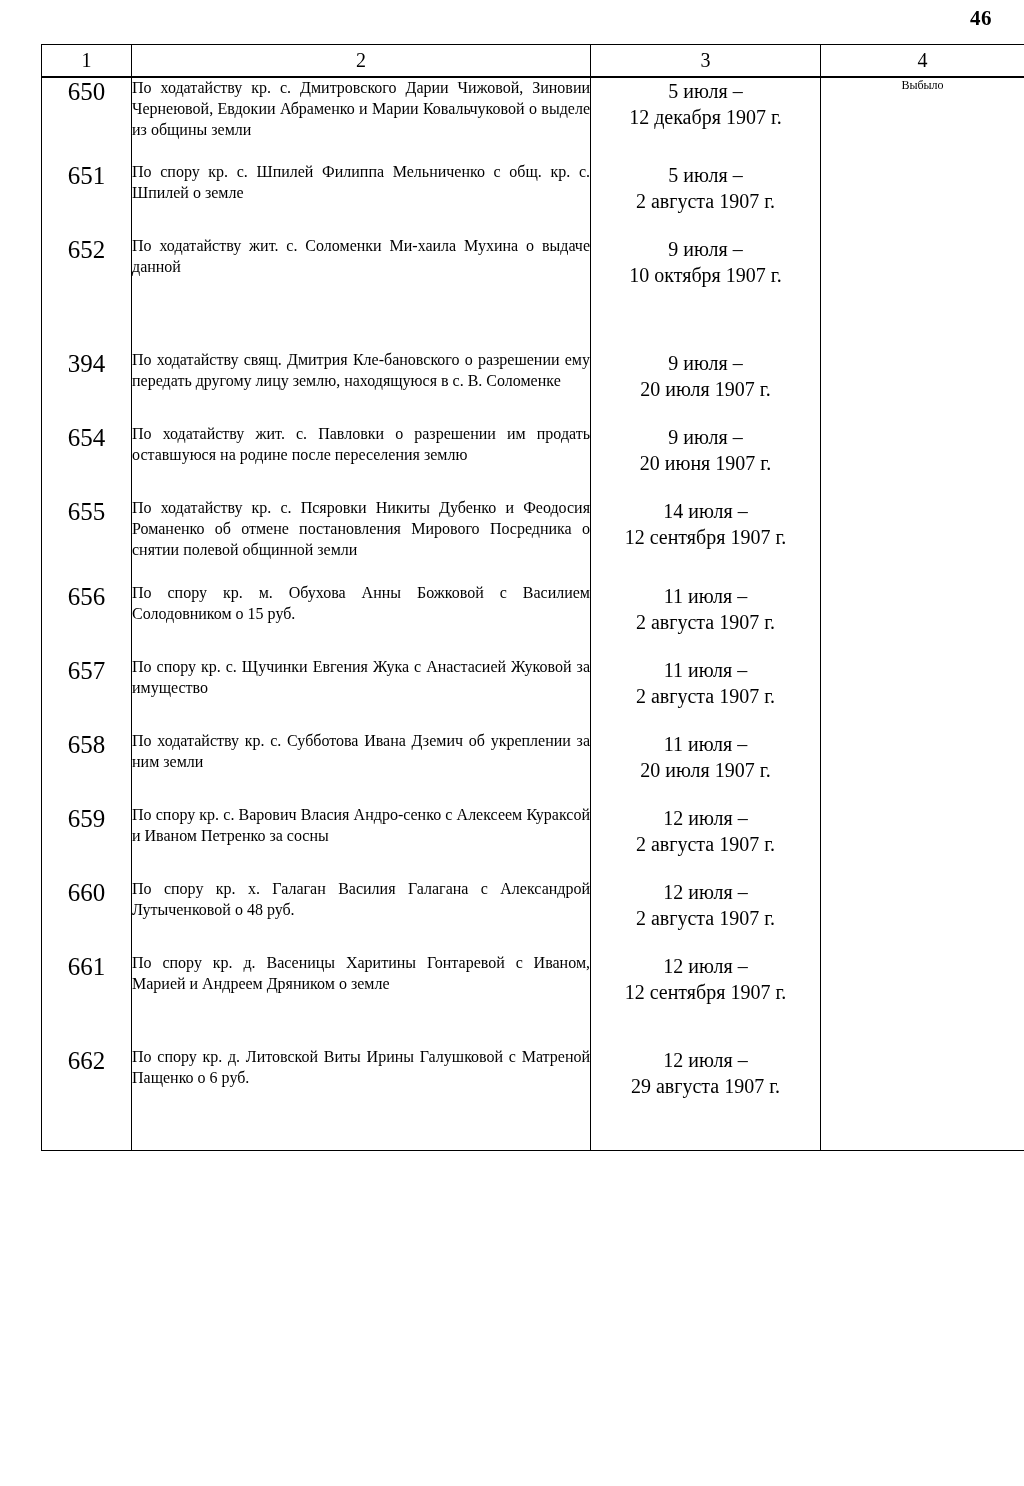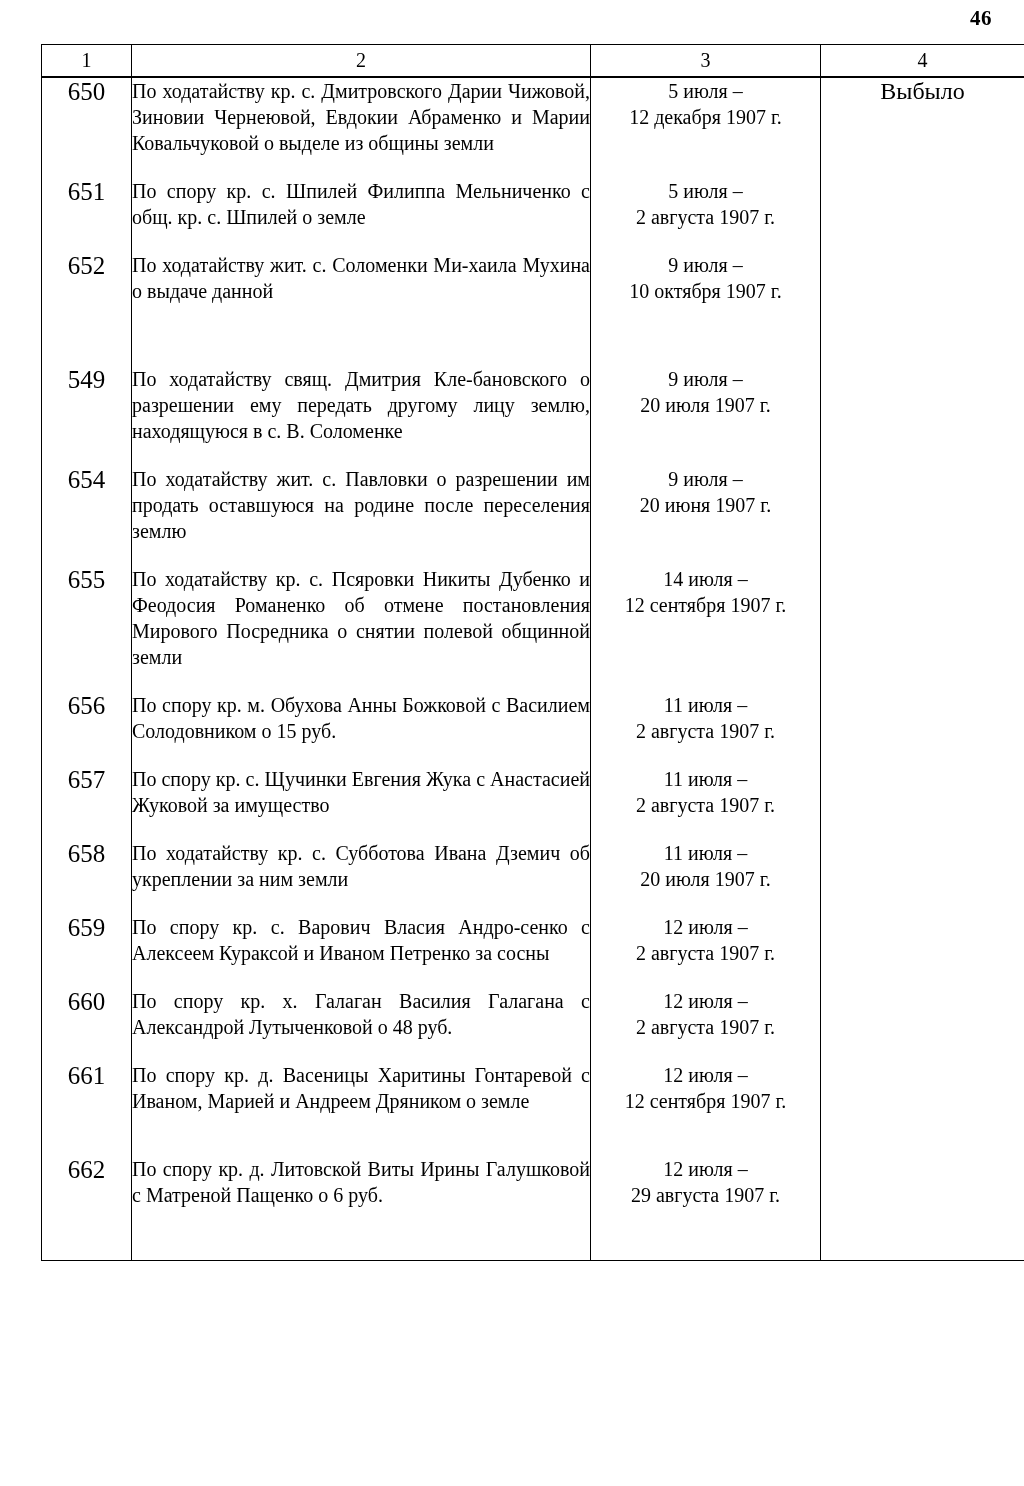--- a/index.html
+++ b/index.html
@@ -78,21 +78,21 @@
     font-weight: 400;
     padding-top: 10px;
     padding-bottom: 4px;
     border-top: 0 !important;
     border-bottom: 0 !important;
   }
 
   .cell-desc {
     text-align: justify;
     text-align-last: left;
-    font-size: 20px;
+    font-size: 16px;
     line-height: 1.30;
     padding: 10px 9px 4px 9px;
     hyphens: manual;
     border-top: 0 !important;
     border-bottom: 0 !important;
     margin-left: 9px;
   }
 
   .cell-dates {
     text-align: center;
@@ -117,21 +117,21 @@
   .tail td {
     height: 52px;
     border-top: 0 !important;
     border-bottom: 1.8px solid #000 !important;
   }
 
   
   .note-span {
     vertical-align: middle;
     text-align: center;
-    font-size: 24px;
+    font-size: 12px;
     border-top: 0 !important;
     border-bottom: 0 !important;
   }
 
   .dates-line { display: block; white-space: nowrap; }
 </style>
 </head>
 <body>
 
 <div class="page">
@@ -196,21 +196,21 @@
           <span class="dates-line">10 октября 1907 г.</span>
         </td>
       </tr>
       <tr class="spacer spacer-xl">
           <td></td>
           <td></td>
           <td></td>
         </tr>
 
       <tr>
-        <td class="cell-num">549</td>
+        <td class="cell-num">394</td>
         <td class="cell-desc">По ходатайству свящ. Дмитрия Кле-бановского о разрешении ему передать другому лицу землю, находящуюся в с. В. Соломенке</td>
         <td class="cell-dates">
           <span class="dates-line">9 июля –</span>
           <span class="dates-line">20 июля 1907 г.</span>
         </td>
       </tr>
       <tr class="spacer">
           <td></td>
           <td></td>
           <td></td>

